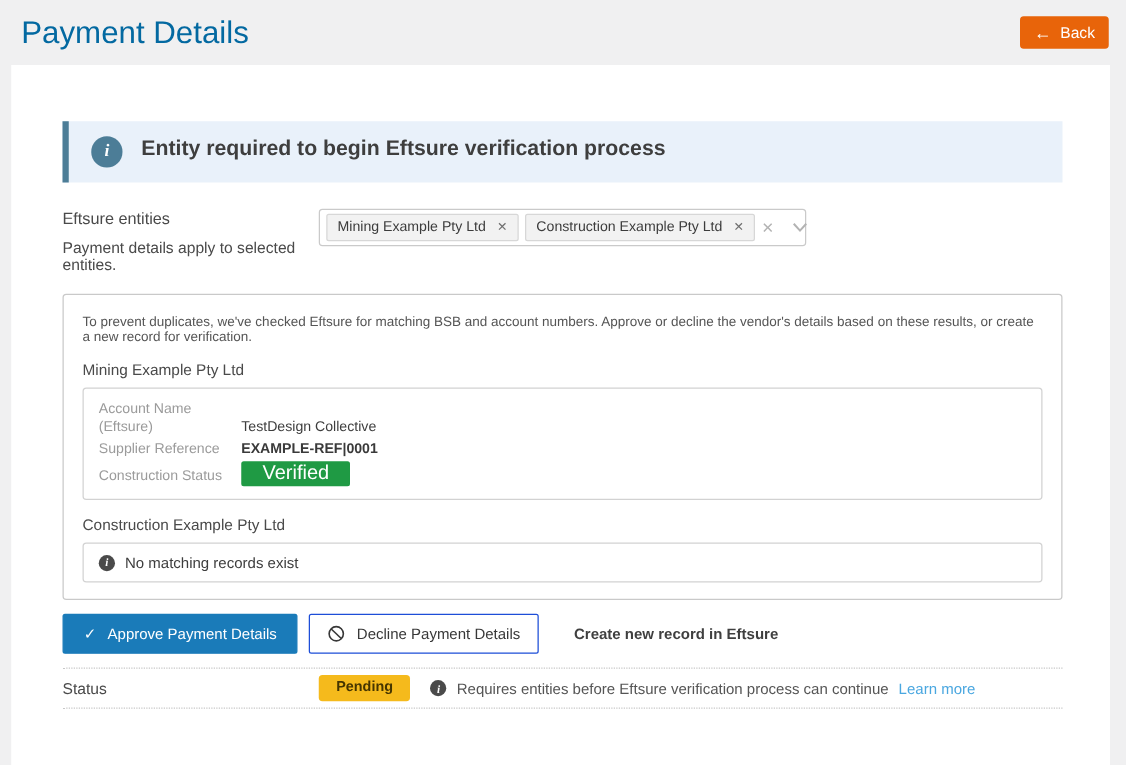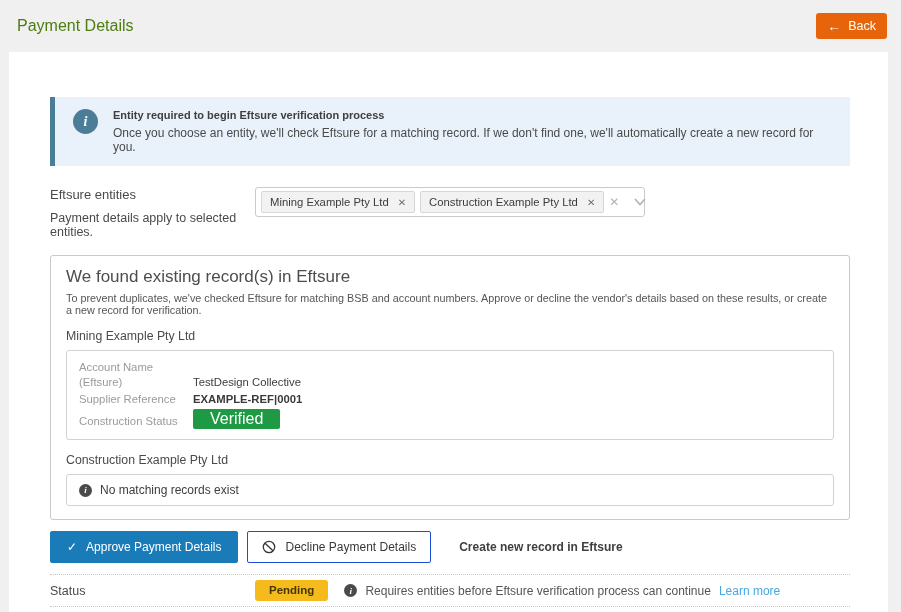--- a/index.html
+++ b/index.html
@@ -5,21 +5,21 @@
   * { box-sizing: border-box; }
   html,body { margin:0; padding:0; }
   body {
     width:901px; height:612px; overflow:hidden;
     background:#f0f0f1;
     font-family:"Liberation Sans", sans-serif;
     color:#4a4a4a;
   }
   
   .top-bar { height:52px; display:flex; align-items:center; justify-content:space-between; padding:0 14px 0 17px; }
-  .page-title { font-size:16px; color:#4d7c0f; }
+  .page-title { font-size:25px; color:#0369a1; }
   .back-btn {
     background:#e8640a; color:#fff; border:none; cursor:pointer;
     font-family:inherit; font-size:12.5px; padding:6px 11px; border-radius:3px;
     display:flex; align-items:center; gap:7px;
   }
   .back-arrow { font-size:14px; line-height:1; font-weight:bold; }
   
   .card {
     background:#fff; margin:0 13px 0 9px; height:560px;
     padding:45px 38px 0 41px; overflow:hidden;
@@ -27,21 +27,21 @@
   
   .banner {
     background:#e9f1fa; border-left:5px solid #4c7d97;
     padding:12px 16px 12px 18px; display:flex; gap:15px; align-items:flex-start;
   }
   .info-circle {
     width:25px; height:25px; border-radius:50%; background:#4c7d97; color:#fff;
     display:flex; align-items:center; justify-content:center; flex:none;
     font-family:"Liberation Serif", serif; font-style:italic; font-weight:bold; font-size:14px;
   }
-  .banner-title { font-size:11px; font-weight:bold; color:#3e3e3e; margin-bottom:5px; }
+  .banner-title { font-size:17px; font-weight:bold; color:#3e3e3e; margin-bottom:5px; }
   .banner-desc { font-size:12px; color:#4a4a4a; }
   
   .entities-row { display:flex; margin-top:21px; align-items:flex-start; }
   .entities-left { width:205px; flex:none; }
   .field-label { font-size:13px; color:#4a4a4a; }
   .field-help { font-size:12.5px; color:#4a4a4a; margin-top:9px; }
   .multiselect {
     width:390px; min-height:30px; border:1px solid #cacaca; border-radius:3px; background:#fff;
     display:flex; align-items:center; padding:3px 10px 3px 5px; gap:5px; cursor:pointer;
   }
@@ -106,21 +106,20 @@
     <span>Back</span>
   </button>
 </div>
 
 <div class="card">
 
   <div class="banner">
     <span class="info-circle">i</span>
     <div>
       <div class="banner-title">Entity required to begin Eftsure verification process</div>
-      <div class="banner-desc">Once you choose an entity, we'll check Eftsure for a matching record. If we don't find one, we'll automatically create a new record for you.</div>
     </div>
   </div>
 
   <div class="entities-row">
     <div class="entities-left">
       <div class="field-label">Eftsure entities</div>
       <div class="field-help">Payment details apply to selected entities.</div>
     </div>
     <div class="multiselect">
       <span class="tag">
@@ -136,21 +135,20 @@
         <span class="chevron">
           <svg width="12" height="8" viewBox="0 0 12 8">
               <polyline points="1,1 6,6.5 11,1" fill="none" stroke="#b3b3b3" stroke-width="1.6"></polyline>
             </svg>
         </span>
       </span>
     </div>
   </div>
 
   <div class="records">
-    <h2 class="records-title">We found existing record(s) in Eftsure</h2>
     <div class="records-desc">To prevent duplicates, we've checked Eftsure for matching BSB and account numbers. Approve or decline the vendor's details based on these results, or create a new record for verification.</div>
 
     <div class="entity-name">Mining Example Pty Ltd</div>
     <div class="match-card">
       <div class="match-row">
         <span class="match-label">Account Name (Eftsure)</span>
         <span class="match-value">TestDesign Collective</span>
       </div>
       <div class="match-row">
         <span class="match-label">Supplier Reference</span>

